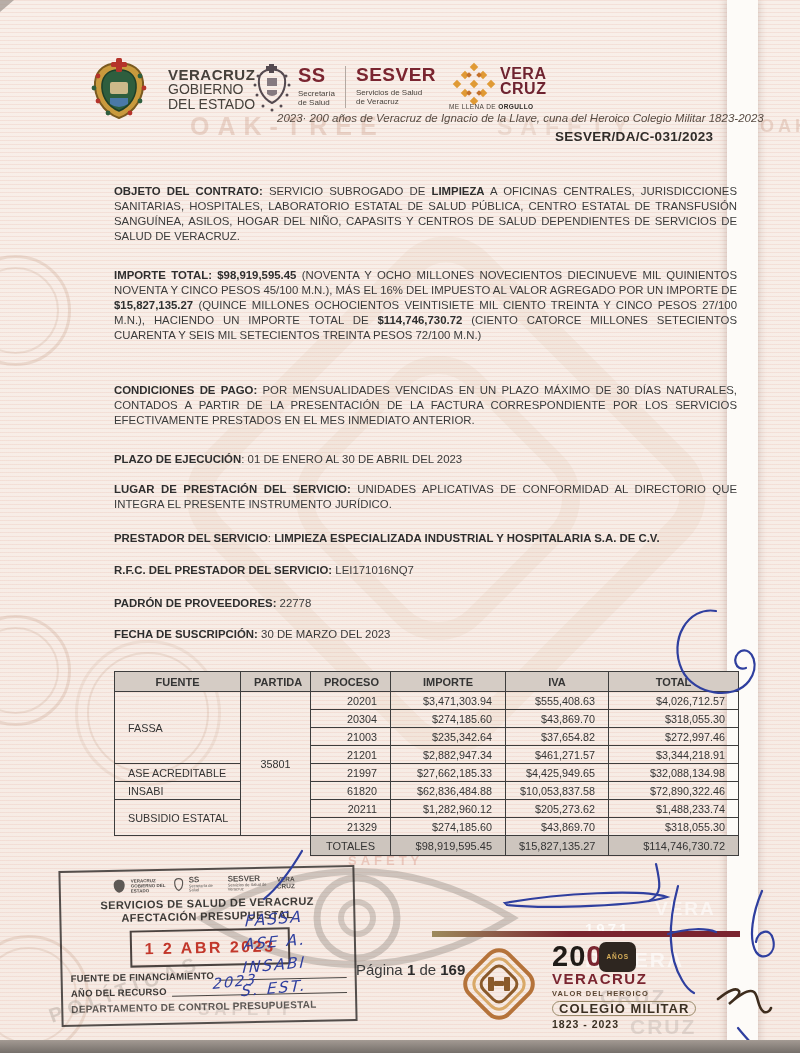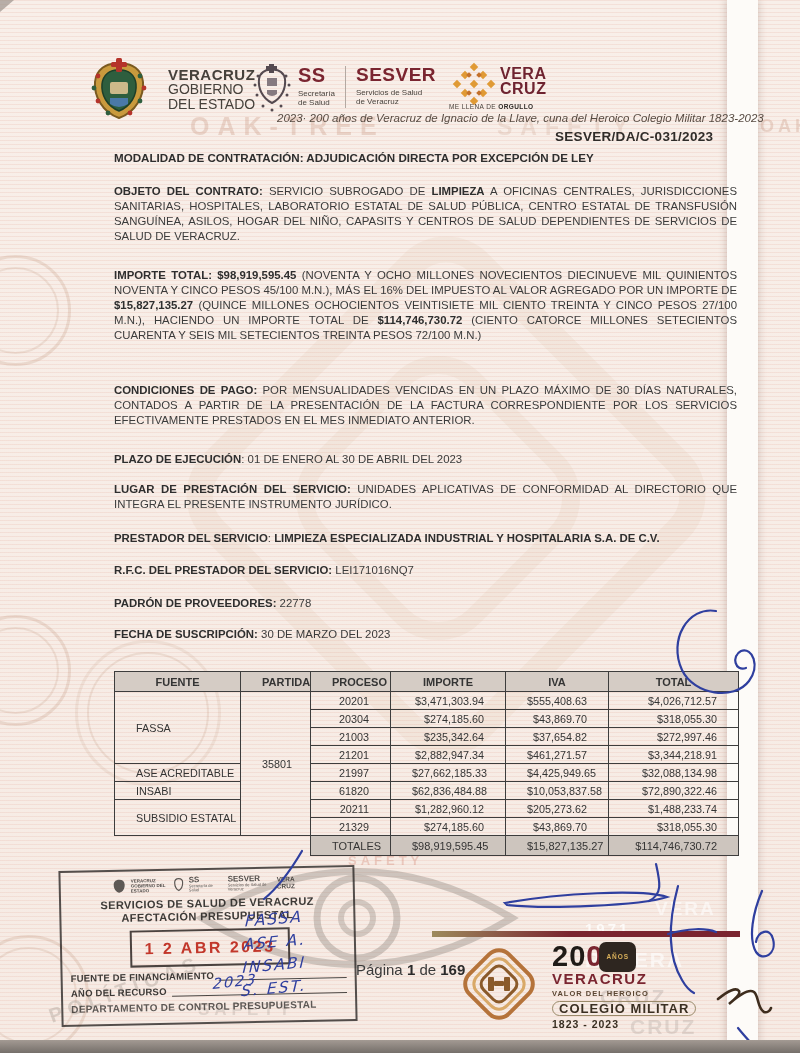--- a/index.html
+++ b/index.html
@@ -37,21 +37,21 @@
   .doc-code{font-weight:bold;font-size:13.5px;color:#2f2c29;letter-spacing:.3px;}
   
   .para{position:absolute;left:0;width:623px;margin:0;font-size:11.4px;line-height:14.9px;
         color:#3b3b3b;text-align:justify;}
   .para b{color:#2e2e2e;}
   .modalidad{font-weight:bold;font-size:11.6px;color:#2e2e2e;}
   .specs-title{font-weight:bold;font-size:11px;color:#2e2e2e;letter-spacing:.5px;text-align:center;width:623px;}
   
   table.specs{border-collapse:collapse;width:624px;table-layout:fixed;}
   table.specs th,table.specs td{border:1.5px solid #3d3d3d;font-size:10.8px;color:#343434;
-        height:17px;padding:0 21px;overflow:hidden;white-space:nowrap;}
+        height:17px;padding:0 13px;overflow:hidden;white-space:nowrap;}
   table.specs th{background:#d5ccc5;font-weight:bold;font-size:11px;height:19px;}
   td.fuente{text-align:left;font-size:11px;padding-left:6px;}
   td.partida{text-align:center;font-size:11px;}
   td.proceso{text-align:right;padding-right:7px;}
   td.money{text-align:right;padding-right:5px;}
   tr.totals td{background:#cdc5be;font-weight:normal;font-size:11px;height:19px;}
   tr.totals td.blank{background:transparent;border:none;}
   
   .stamp{left:60px;top:868px;width:292px;height:152px;border:2.5px solid rgba(38,35,33,.78);
          transform:rotate(-1.2deg);color:rgba(44,42,40,.92);}
@@ -207,21 +207,20 @@
   </svg>
   <div class="abs" style="left:500px;top:66px;">
     <div class="vc-word">VERA</div>
     <div class="vc-word">CRUZ</div>
   </div>
   <div class="abs orgullo" style="left:449px;top:103px;"><span>ME LLENA DE </span><b>ORGULLO</b></div>
 
   <div class="abs tagline" style="left:277px;top:112px;">2023· 200 años de Veracruz de Ignacio de la Llave, cuna del Heroico Colegio Militar 1823-2023</div>
   <div class="abs doc-code" style="left:555px;top:129px;">SESVER/DA/C-031/2023</div>
 
-  <div class="abs modalidad" style="left:114px;top:151px;">MODALIDAD DE CONTRATACIÓN: ADJUDICACIÓN DIRECTA POR EXCEPCIÓN DE LEY</div>
 
   <div class="abs" style="left:114px;top:0;width:623px;height:1053px;">
       <p class="para" style="top: 184px;"><b>OBJETO DEL CONTRATO: </b><span>SERVICIO SUBROGADO DE </span><b>LIMPIEZA</b><span> A OFICINAS CENTRALES, JURISDICCIONES SANITARIAS, HOSPITALES, LABORATORIO ESTATAL DE SALUD PÚBLICA, CENTRO ESTATAL DE TRANSFUSIÓN SANGUÍNEA, ASILOS, HOGAR DEL NIÑO, CAPASITS Y CENTROS DE SALUD DEPENDIENTES DE SERVICIOS DE SALUD DE VERACRUZ.</span></p>
       <p class="para" style="top: 268px;"><b>IMPORTE TOTAL: $98,919,595.45</b><span> (NOVENTA Y OCHO MILLONES NOVECIENTOS DIECINUEVE MIL QUINIENTOS NOVENTA Y CINCO PESOS 45/100 M.N.), MÁS EL 16% DEL IMPUESTO AL VALOR AGREGADO POR UN IMPORTE DE </span><b>$15,827,135.27</b><span> (QUINCE MILLONES OCHOCIENTOS VEINTISIETE MIL CIENTO TREINTA Y CINCO PESOS 27/100 M.N.), HACIENDO UN IMPORTE TOTAL DE </span><b>$114,746,730.72</b><span> (CIENTO CATORCE MILLONES SETECIENTOS CUARENTA Y SEIS MIL SETECIENTOS TREINTA PESOS 72/100 M.N.)</span></p>
       <p class="para" style="top: 383px;"><b>CONDICIONES DE PAGO: </b><span> POR MENSUALIDADES VENCIDAS EN UN PLAZO MÁXIMO DE 30 DÍAS NATURALES, CONTADOS A PARTIR DE LA PRESENTACIÓN DE LA FACTURA CORRESPONDIENTE POR LOS SERVICIOS EFECTIVAMENTE PRESTADOS EN EL MES INMEDIATO ANTERIOR.</span></p>
       <p class="para" style="top: 452px;"><b>PLAZO DE EJECUCIÓN</b><span>: 01 DE ENERO AL 30 DE ABRIL DEL 2023</span></p>
       <p class="para" style="top: 531px;"><b>PRESTADOR DEL SERVICIO</b><span>: </span><b>LIMPIEZA ESPECIALIZADA INDUSTRIAL Y HOSPITALARIA S.A. DE C.V.</b></p>
       <p class="para" style="top: 482px;"><b>LUGAR DE PRESTACIÓN DEL SERVICIO: </b><span>UNIDADES APLICATIVAS DE CONFORMIDAD AL DIRECTORIO QUE INTEGRA EL PRESENTE INSTRUMENTO JURÍDICO.</span></p>
       <p class="para" style="top: 563px;"><b>R.F.C. DEL PRESTADOR DEL SERVICIO: </b><span>LEI171016NQ7</span></p>
       <p class="para" style="top: 596px;"><b>PADRÓN DE PROVEEDORES: </b><span>22778</span></p>

